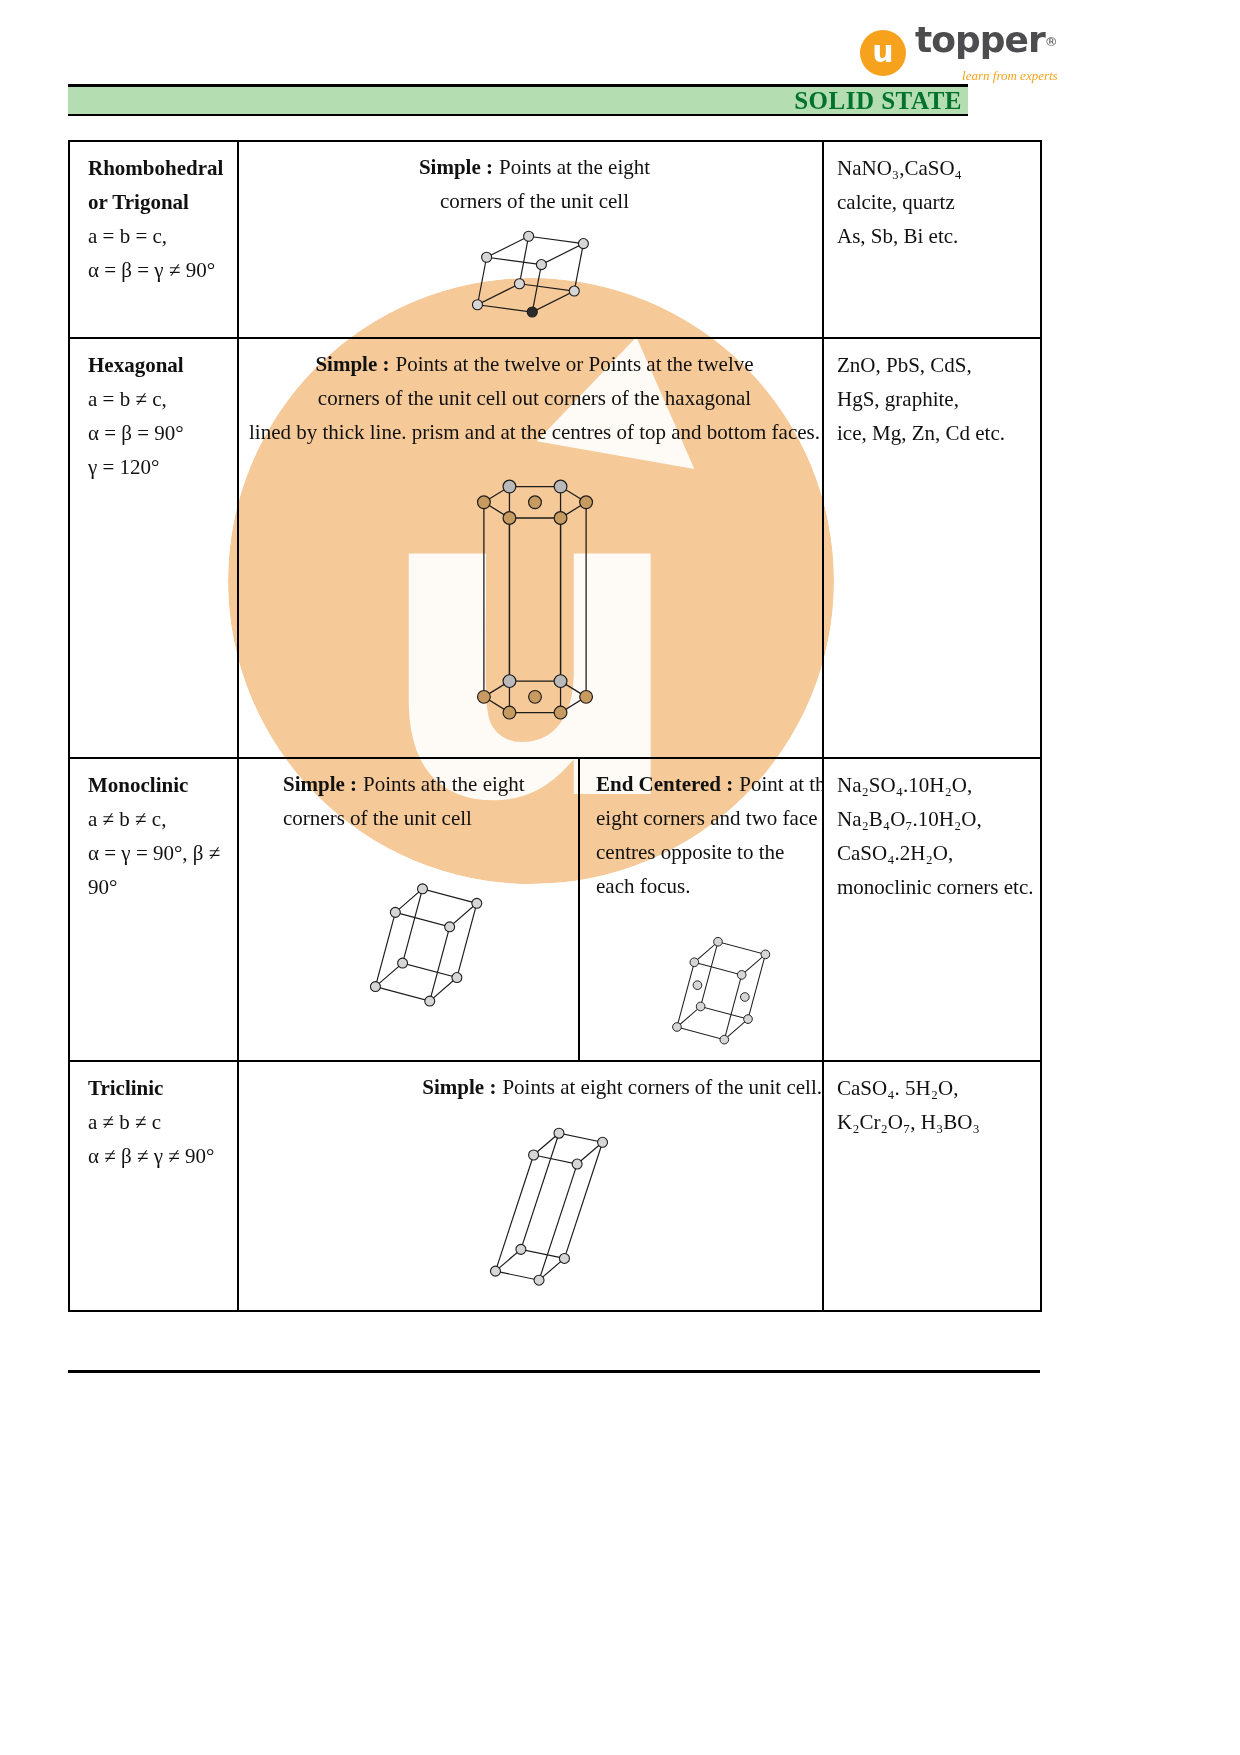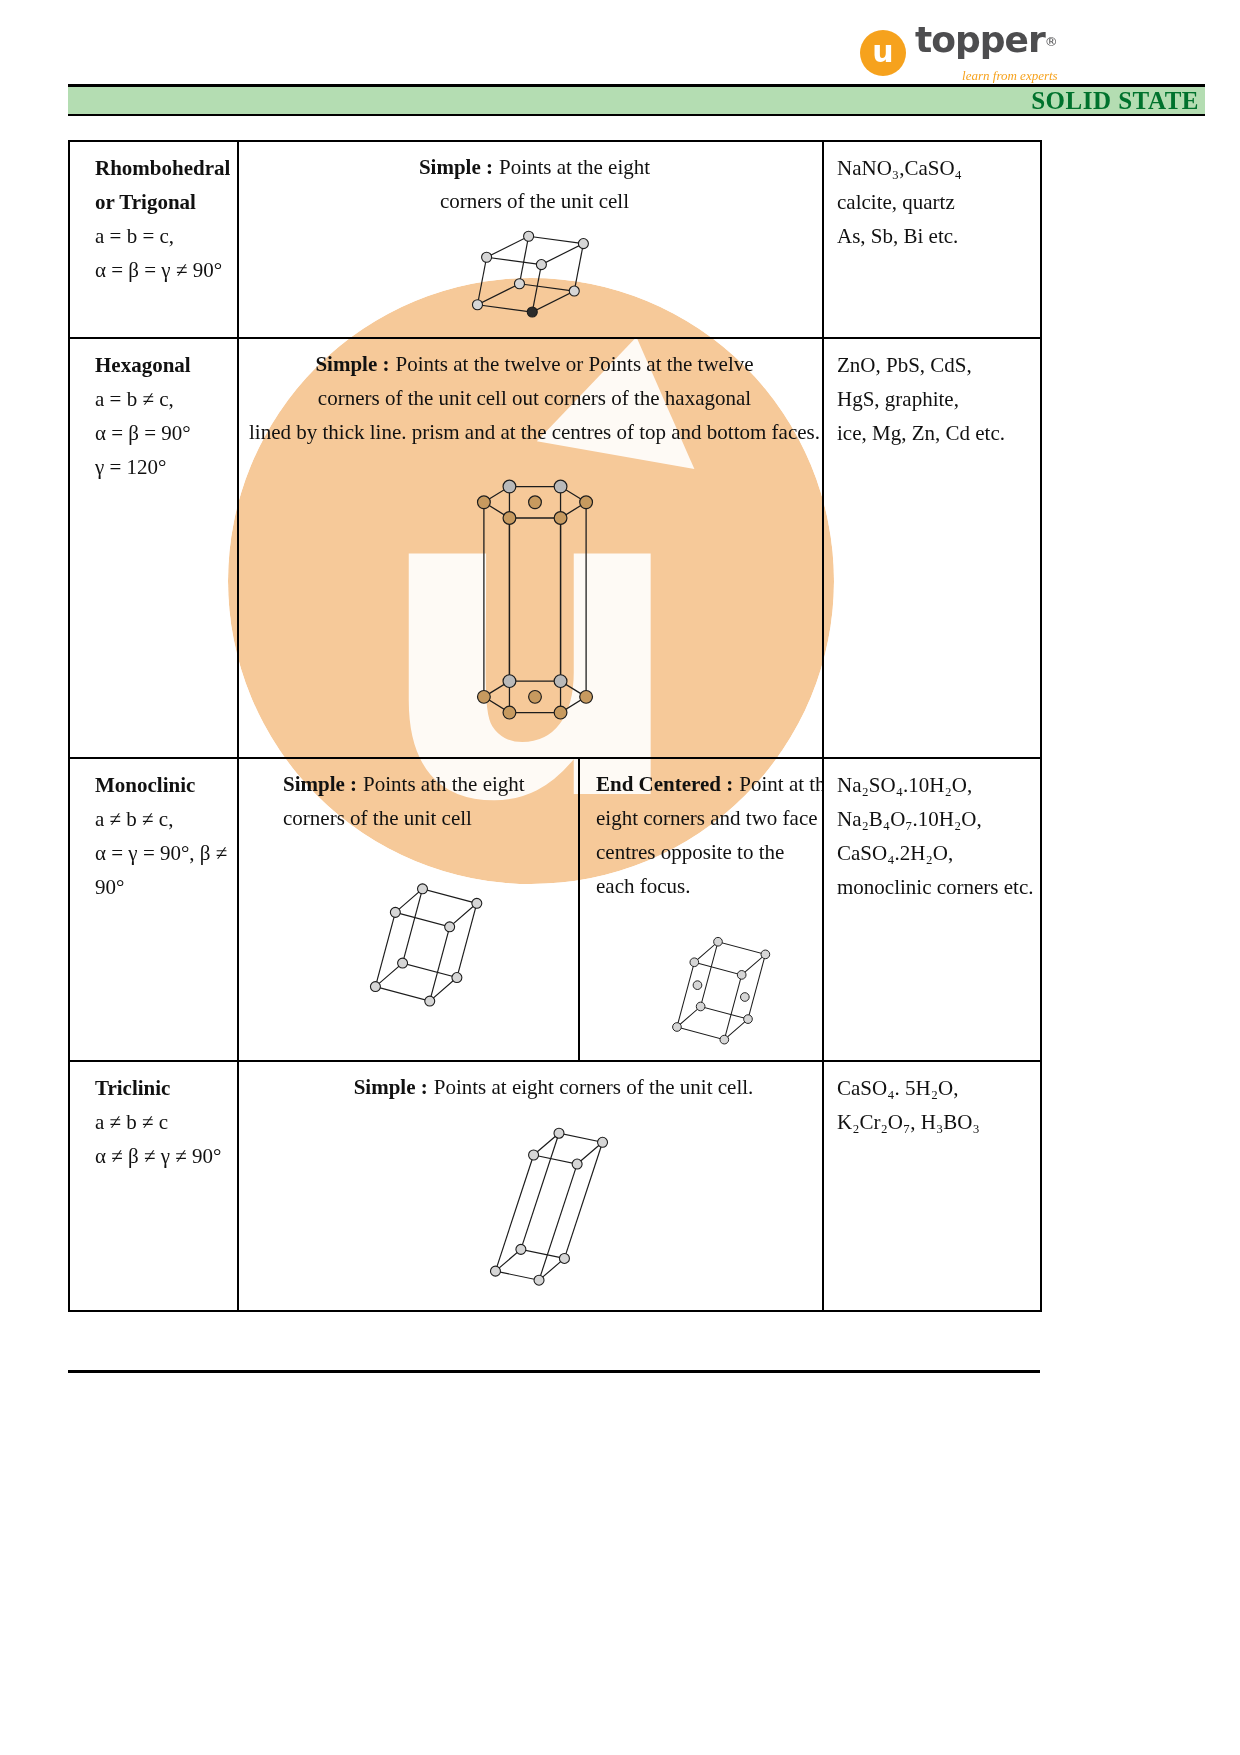--- a/index.html
+++ b/index.html
@@ -37,54 +37,54 @@
   .logo-mark span {
     position:absolute; left:50%; top:50%; transform:translate(-50%,-54%);
     color:#fff; font-family:"DejaVu Sans",sans-serif; font-weight:bold; font-size:30px;
   }
   .logo-name { font-family:"DejaVu Sans",sans-serif; font-weight:bold; font-size:36px; color:#4d4d4f; letter-spacing:-1px; line-height:1; }
   .logo-reg { font-size:13px; color:#4d4d4f; vertical-align:super; font-family:"DejaVu Sans",sans-serif; }
   .logo-tagline { text-align:right; color:#F6A21D; font-style:italic; font-size:13px; margin-top:10px; }
 
   
   .banner {
-    position:absolute; left:68px; top:84px; width:1137px; height:32px;
+    position:absolute; left:68px; top:84px; width:900px; height:32px;
     background:#b4ddb2; border-top:3px solid #000; border-bottom:2px solid #000;
     display:flex; align-items:center; justify-content:flex-end; padding-right:6px;
   }
   .banner-title { color:#00722d; font-weight:bold; font-size:25px; letter-spacing:.5px; }
 
   
   .tbl {
     position:absolute; left:68px; top:140px; width:974px;
     border:2px solid #000;
     display:grid;
     grid-template-columns:167px 585px 218px;
     grid-template-rows:195px 420px 303px 250px;
     background:transparent;
   }
   .cell { border-left:2px solid #000; border-top:2px solid #000; position:relative; font-size:21px; overflow:hidden; }
   .cell.c0 { border-left:none; }
   .cell.r0 { border-top:none; }
 
-  .syscell { padding:9px 6px 0 25px; line-height:34px;font-family:Liberation Serif, serif; }
+  .syscell { padding:9px 6px 0 18px; line-height:34px;font-family:Liberation Serif, serif; }
   .sysname { font-weight:bold; }
 
   .desccell { text-align:center; padding-top:8px; line-height:34px;padding-left:8px; }
   .lbl { font-weight:bold; padding-right:6px; }
   .figwrap { display:flex; justify-content:center; }
 
   .excell { padding:9px 6px 0 13px; line-height:34px; }
 
   .split { display:grid; grid-template-columns:322px 261px; padding:0;gap:17px; }
   .sub { padding-top:8px; line-height:34px; }
   .sub.left  { text-align:left; padding-left:44px; }
   .sub.right { border-left:2px solid #000; text-align:left; padding-left:16px; }
 
-  .desc-left-align { text-align:center; padding-left:46px; }
+  .desc-left-align { text-align:right; padding-left:46px; }
 
   
   .footer-note { position:absolute; left:82px; top:1322px; font-size:23px; }
   .bottom-rule { position:absolute; left:68px; top:1370px; width:972px; border-top:3px solid #000; }
 
   svg .edge { stroke:#1c1c1c; stroke-width:1.3; fill:none; }
   svg .node { fill:#d6d6d6; stroke:#1c1c1c; stroke-width:1.2; }
   svg .node-dark { fill:#2b2b2b; stroke:#1c1c1c; stroke-width:1.2; }
   svg .node-tan { fill:#c79a5f; stroke:#1c1c1c; stroke-width:1.2; }
   svg .node-gray { fill:#b9b9b9; stroke:#1c1c1c; stroke-width:1.2; }

